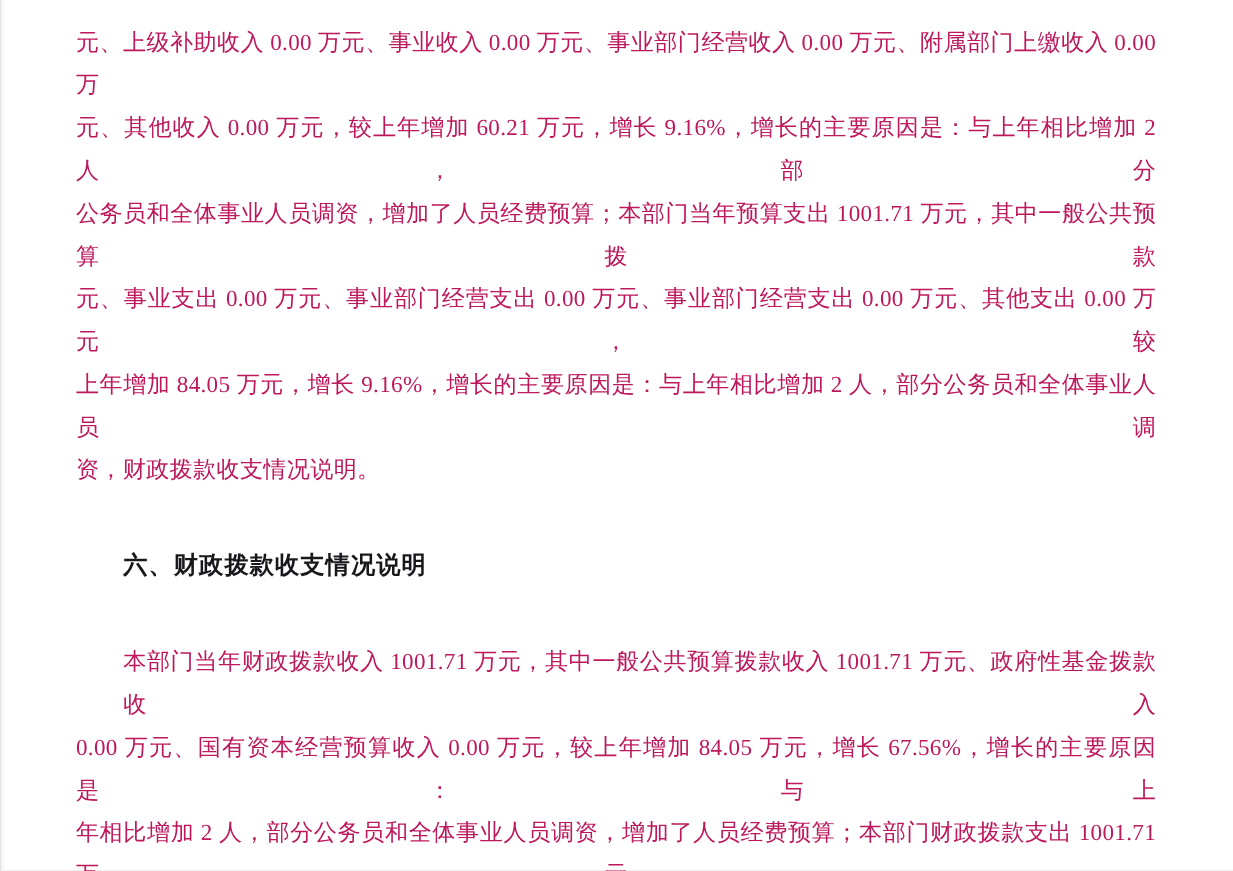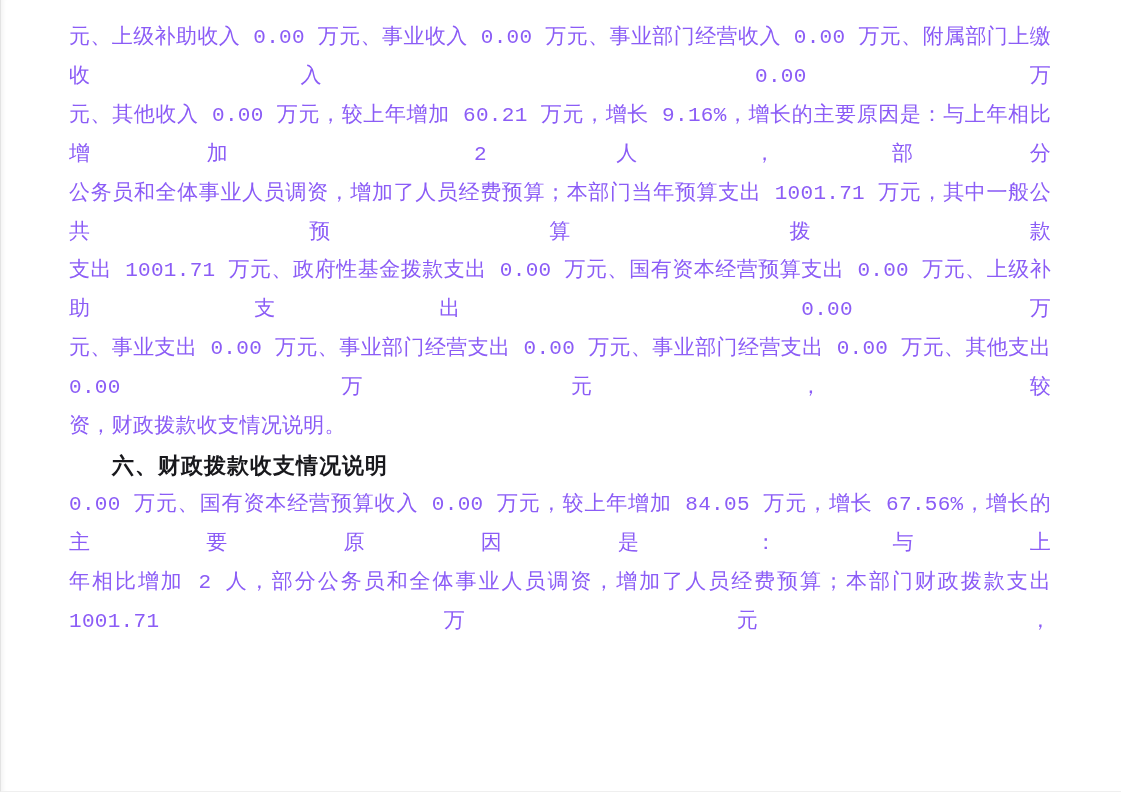--- a/index.html
+++ b/index.html
@@ -19,48 +19,49 @@
     height: 792px;
     background: #ffffff;
     border-left: 1px solid #e3e3e3;
     border-bottom: 1px solid #efefef;
     box-shadow: inset 5px 0 4px -3px rgba(0,0,0,0.05);
     padding: 19px 70px 0 68px;
   }
   .doc-line {
     line-height: 38.9px;
     font-size: 21px;
-    color: #8b5cf6;
+    color: #be185d;
     white-space: nowrap;
     letter-spacing: 0.3px;
-    font-family: Liberation Mono, monospace;
   }
   .doc-line.justify {
     white-space: normal;
     text-align: justify;
     text-align-last: justify;
   }
   .doc-line.indent {
     padding-left: 43px;
+    margin-top: 48px;
   }
   .doc-line.heading {
     font-family: "Liberation Sans", "DejaVu Sans", sans-serif;
     font-weight: 700;
     color: #18181c;
     font-size: 22px;
     letter-spacing: 1px;
   }
 </style>
 </head>
 <body>
 
 <div class="page">
   <div class="doc-line justify">元、上级补助收入 0.00 万元、事业收入 0.00 万元、事业部门经营收入 0.00 万元、附属部门上缴收入 0.00 万</div>
   <div class="doc-line justify">元、其他收入 0.00 万元，较上年增加 60.21 万元，增长 9.16%，增长的主要原因是：与上年相比增加 2 人，部分</div>
   <div class="doc-line justify">公务员和全体事业人员调资，增加了人员经费预算；本部门当年预算支出 1001.71 万元，其中一般公共预算拨款</div>
-  <div class="doc-line justify">支出 1001.71 万元、政府性基金拨款支出 0.00 万元、国有资本经营预算支出 0.00 万元、上级补助支出 0.00 万</div>
   <div class="doc-line justify">元、事业支出 0.00 万元、事业部门经营支出 0.00 万元、事业部门经营支出 0.00 万元、其他支出 0.00 万元，较</div>
+  <div class="doc-line justify">上年增加 84.05 万元，增长 9.16%，增长的主要原因是：与上年相比增加 2 人，部分公务员和全体事业人员调</div>
   <div class="doc-line">资，财政拨款收支情况说明。</div>
   <div class="doc-line heading indent">六、财政拨款收支情况说明</div>
+  <div class="doc-line justify indent">本部门当年财政拨款收入 1001.71 万元，其中一般公共预算拨款收入 1001.71 万元、政府性基金拨款收入</div>
   <div class="doc-line justify">0.00 万元、国有资本经营预算收入 0.00 万元，较上年增加 84.05 万元，增长 67.56%，增长的主要原因是：与上</div>
   <div class="doc-line justify">年相比增加 2 人，部分公务员和全体事业人员调资，增加了人员经费预算；本部门财政拨款支出 1001.71 万元，</div>
 
 </div>
 
 </body></html>

